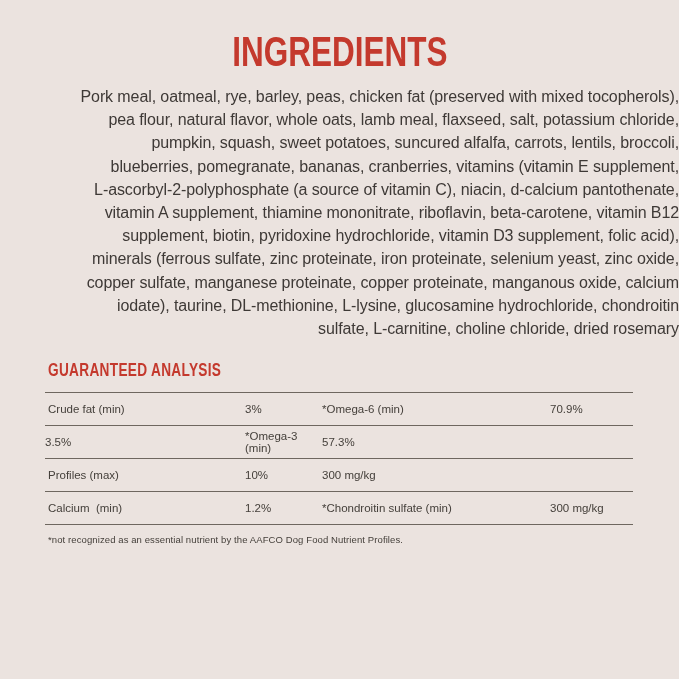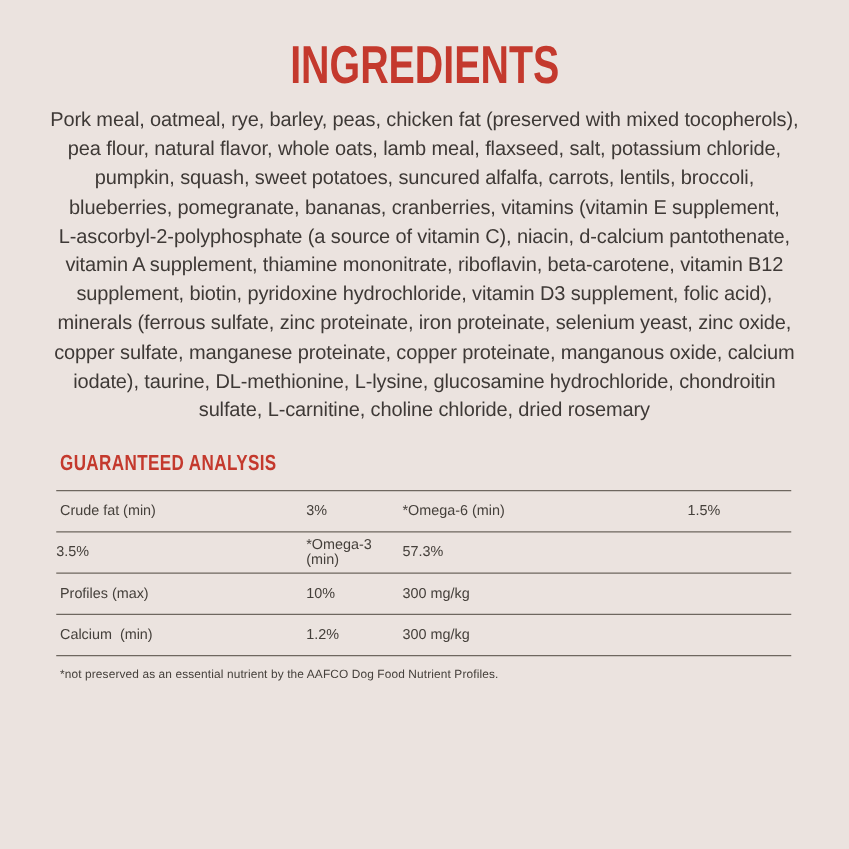--- a/index.html
+++ b/index.html
@@ -30,21 +30,21 @@
     font-weight: bold;
     font-size: 45px;
     line-height: 1.0;
     letter-spacing: 0px;
     white-space: nowrap;
     transform: scaleX(0.70) scaleY(0.95);
     transform-origin: center top;
   }
   .ingredients-text {
     margin-top: 9px;
-    text-align: center;
+    text-align: right;
     white-space: pre-line;
     font-size: 16px;
     line-height: 23.2px;
     letter-spacing: -0.1px;
     color: #3e3936;
   }
   .ga-title {
     margin: 22px 0 0 48px;
     color: #c4392d;
     font-weight: bold;
@@ -106,38 +106,39 @@
 
   <div class="ga-title">GUARANTEED ANALYSIS</div>
 
   <div class="analysis-table">
 
 
     <div class="analysis-row">
       <div class="cell label-left">Crude fat (min)</div>
       <div class="cell value-left">3%</div>
       <div class="cell label-right">*Omega-6 (min)</div>
-      <div class="cell value-right">1.5%</div>
+      <div class="cell value-right">70.9%</div>
     </div>
 
     <div class="analysis-row">
       <div class="cell value-left">3.5%</div>
       <div class="cell label-right">*Omega-3 (min)</div>
       <div class="cell value-right">57.3%</div>
     </div>
 
     <div class="analysis-row">
       <div class="cell label-left">Profiles (max)</div>
       <div class="cell value-left">10%</div>
       <div class="cell value-right">300 mg/kg</div>
     </div>
 
     <div class="analysis-row">
       <div class="cell label-left">Calcium  (min)</div>
       <div class="cell value-left">1.2%</div>
+      <div class="cell label-right">*Chondroitin sulfate (min)</div>
       <div class="cell value-right">300 mg/kg</div>
     </div>
 
   </div>
 
-  <div class="footnote">*not preserved as an essential nutrient by the AAFCO Dog Food Nutrient Profiles.</div>
+  <div class="footnote">*not recognized as an essential nutrient by the AAFCO Dog Food Nutrient Profiles.</div>
 
 </div>
 
 </body></html>

